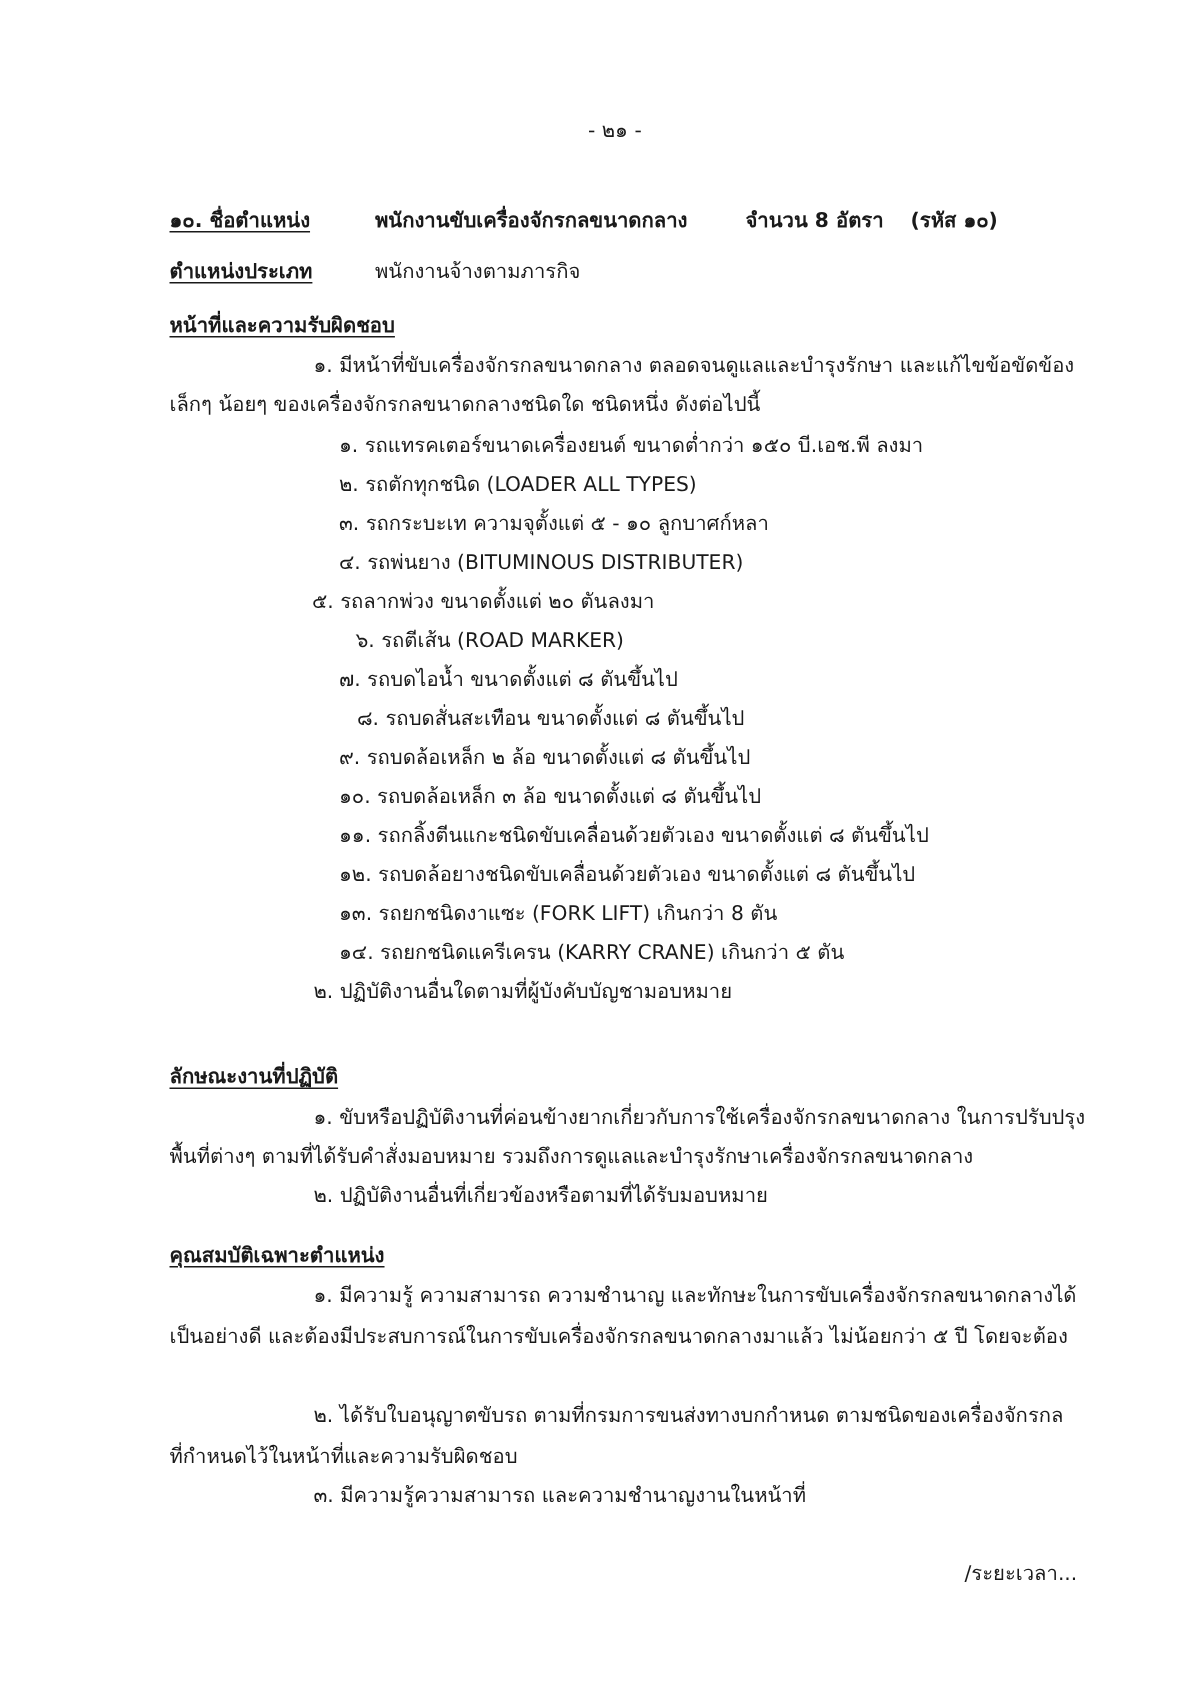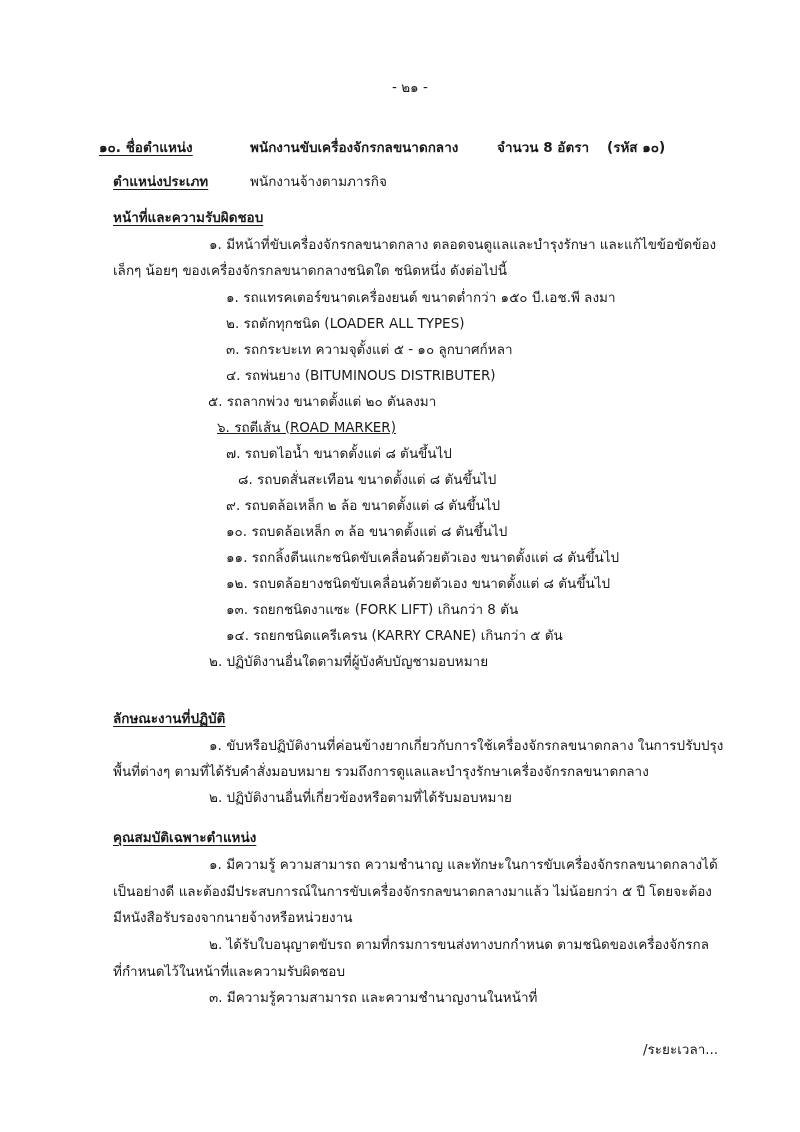--- a/index.html
+++ b/index.html
@@ -10,55 +10,54 @@
   .bold { font-weight: bold; }
   .ul { text-decoration: underline; text-underline-offset: 3px; }
 </style>
 </head>
 <body>
 
 <div class="page">
 
   <div class="abs" style="left:392px; top:77px;">- ๒๑ -</div>
 
-  <div class="abs bold ul" style="left:99px; top:137px;">๑๐. ชื่อตำแหน่ง</div>
+  <div class="abs bold ul" style="left:113px; top:137px;">๑๐. ชื่อตำแหน่ง</div>
   <div class="abs bold" style="left:250px; top:137px;">พนักงานขับเครื่องจักรกลขนาดกลาง</div>
   <div class="abs bold" style="left:497px; top:137px;">จำนวน 8 อัตรา</div>
   <div class="abs bold" style="left:607px; top:137px;">(รหัส ๑๐)</div>
 
   <div class="abs bold ul" style="left:113px; top:171px;">ตำแหน่งประเภท</div>
   <div class="abs" style="left:250px; top:171px;">พนักงานจ้างตามภารกิจ</div>
 
   <div class="abs bold ul" style="left:113px; top:207px;">หน้าที่และความรับผิดชอบ</div>
   <div class="abs" style="left:209px; top:234px;">๑. มีหน้าที่ขับเครื่องจักรกลขนาดกลาง ตลอดจนดูแลและบำรุงรักษา และแก้ไขข้อขัดข้อง</div>
   <div class="abs" style="left:113px; top:260px;">เล็กๆ น้อยๆ ของเครื่องจักรกลขนาดกลางชนิดใด ชนิดหนึ่ง ดังต่อไปนี้</div>
 
   <div class="abs" style="left:226px; top:287px;">๑. รถแทรคเตอร์ขนาดเครื่องยนต์ ขนาดต่ำกว่า ๑๕๐ บี.เอช.พี ลงมา</div>
   <div class="abs" style="left:226px; top:313px;">๒. รถตักทุกชนิด (LOADER ALL TYPES)</div>
   <div class="abs" style="left:226px; top:339px;">๓. รถกระบะเท ความจุตั้งแต่ ๕ - ๑๐ ลูกบาศก์หลา</div>
   <div class="abs" style="left:226px; top:365px;">๔. รถพ่นยาง (BITUMINOUS DISTRIBUTER)</div>
   <div class="abs" style="left:208px; top:391px;">๕. รถลากพ่วง ขนาดตั้งแต่ ๒๐ ตันลงมา</div>
-  <div class="abs" style="left:217px; top:417px;text-decoration:underline;">๖. รถตีเส้น (ROAD MARKER)</div>
+  <div class="abs" style="left:237px; top:417px;">๖. รถตีเส้น (ROAD MARKER)</div>
   <div class="abs" style="left:226px; top:443px;">๗. รถบดไอน้ำ ขนาดตั้งแต่ ๘ ตันขึ้นไป</div>
   <div class="abs" style="left:238px; top:469px;">๘. รถบดสั่นสะเทือน ขนาดตั้งแต่ ๘ ตันขึ้นไป</div>
   <div class="abs" style="left:226px; top:495px;text-align:right;">๙. รถบดล้อเหล็ก ๒ ล้อ ขนาดตั้งแต่ ๘ ตันขึ้นไป</div>
   <div class="abs" style="left:226px; top:521px;">๑๐. รถบดล้อเหล็ก ๓ ล้อ ขนาดตั้งแต่ ๘ ตันขึ้นไป</div>
   <div class="abs" style="left:226px; top:547px;">๑๑. รถกลิ้งตีนแกะชนิดขับเคลื่อนด้วยตัวเอง ขนาดตั้งแต่ ๘ ตันขึ้นไป</div>
   <div class="abs" style="left:226px; top:573px;">๑๒. รถบดล้อยางชนิดขับเคลื่อนด้วยตัวเอง ขนาดตั้งแต่ ๘ ตันขึ้นไป</div>
   <div class="abs" style="left:226px; top:599px;">๑๓. รถยกชนิดงาแซะ (FORK LIFT) เกินกว่า 8 ตัน</div>
   <div class="abs" style="left:226px; top:625px;">๑๔. รถยกชนิดแครีเครน (KARRY CRANE) เกินกว่า ๕ ตัน</div>
   <div class="abs" style="left:209px; top:651px;">๒. ปฏิบัติงานอื่นใดตามที่ผู้บังคับบัญชามอบหมาย</div>
 
   <div class="abs bold ul" style="left:113px; top:708px;">ลักษณะงานที่ปฏิบัติ</div>
   <div class="abs" style="left:209px; top:735px;">๑.  ขับหรือปฏิบัติงานที่ค่อนข้างยากเกี่ยวกับการใช้เครื่องจักรกลขนาดกลาง ในการปรับปรุง</div>
   <div class="abs" style="left:113px; top:761px;">พื้นที่ต่างๆ ตามที่ได้รับคำสั่งมอบหมาย รวมถึงการดูแลและบำรุงรักษาเครื่องจักรกลขนาดกลาง</div>
   <div class="abs" style="left:209px; top:787px;">๒. ปฏิบัติงานอื่นที่เกี่ยวข้องหรือตามที่ได้รับมอบหมาย</div>
 
   <div class="abs bold ul" style="left:113px; top:827px;">คุณสมบัติเฉพาะตำแหน่ง</div>
   <div class="abs" style="left:209px; top:854px;">๑. มีความรู้  ความสามารถ  ความชำนาญ  และทักษะในการขับเครื่องจักรกลขนาดกลางได้</div>
   <div class="abs" style="left:113px; top:881px;">เป็นอย่างดี  และต้องมีประสบการณ์ในการขับเครื่องจักรกลขนาดกลางมาแล้ว  ไม่น้อยกว่า  ๕  ปี  โดยจะต้อง</div>
-  <div class="abs" style="left:113px; top:907px;">มีหนังสือรับรองจากนายจ้างหรือหน่วยงาน</div>
   <div class="abs" style="left:209px; top:934px;">๒. ได้รับใบอนุญาตขับรถ ตามที่กรมการขนส่งทางบกกำหนด ตามชนิดของเครื่องจักรกล</div>
   <div class="abs" style="left:113px; top:961px;">ที่กำหนดไว้ในหน้าที่และความรับผิดชอบ</div>
   <div class="abs" style="left:209px; top:987px;">๓. มีความรู้ความสามารถ และความชำนาญงานในหน้าที่</div>
 
   <div class="abs" style="left:643px; top:1039px;">/ระยะเวลา...</div>
 </div>
 
 </body></html>

